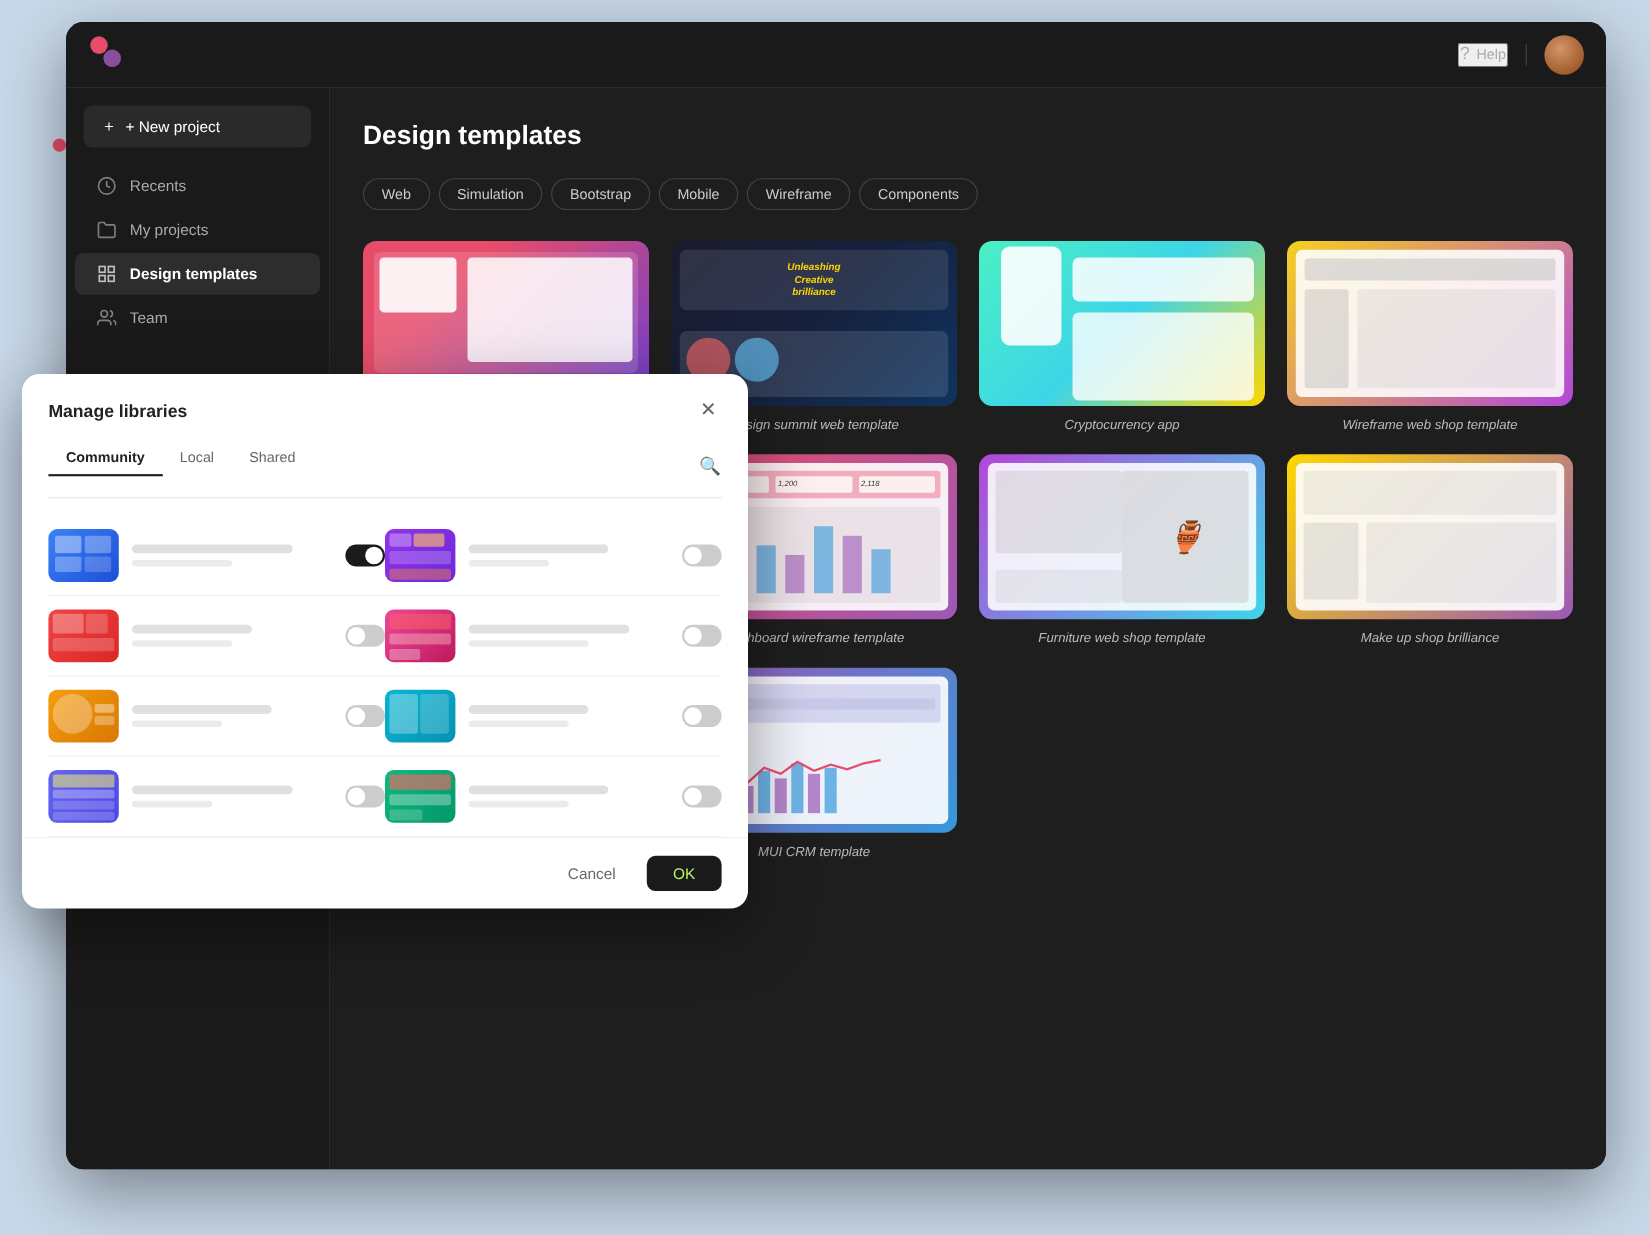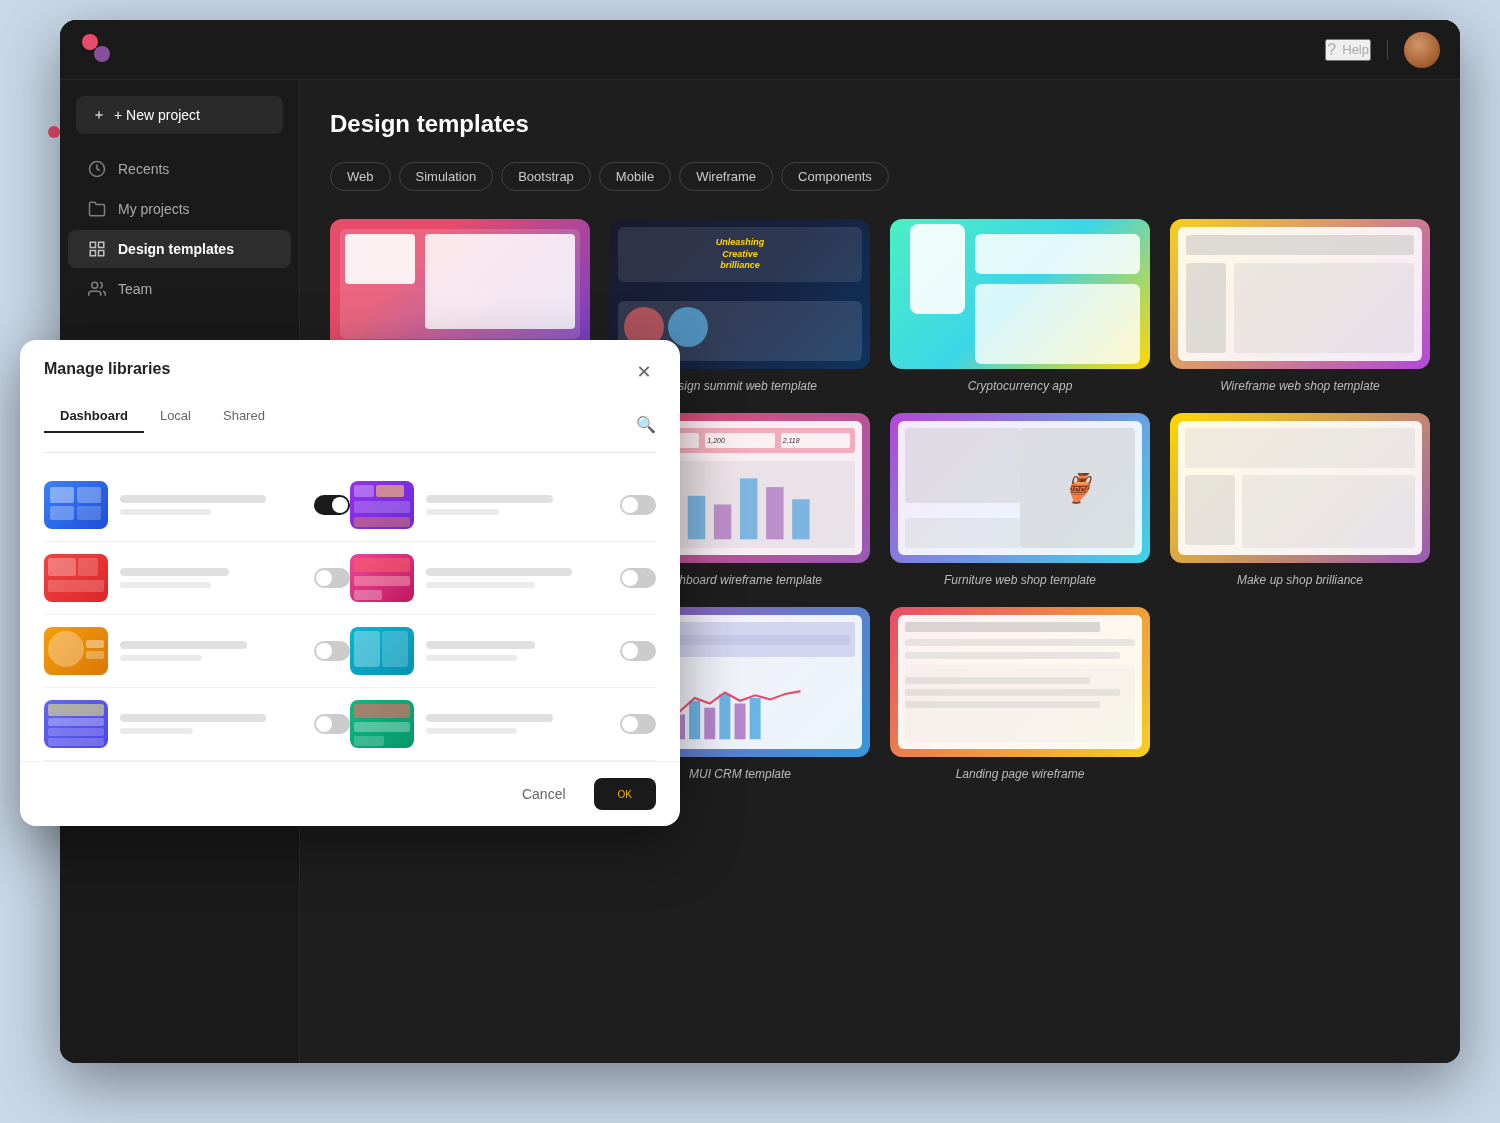--- a/index.html
+++ b/index.html
@@ -241,21 +241,21 @@
       border-radius: 16px;
       box-shadow: 0 20px 60px rgba(0,0,0,0.4);
       pointer-events: all;
       overflow: hidden;
     }
 
     .modal-header {
       padding: 20px 24px 0;
       display: flex;
       justify-content: space-between;
-      align-items: flex-start;
+      align-items: flex-end;
       margin-bottom: 16px;
     }
 
     .modal-title {
       font-size: 16px;
       font-weight: 600;
       color: #222;
     }
 
     .modal-close {
@@ -461,25 +461,25 @@
       background: transparent;
       border: none;
       color: #666;
       font-size: 14px;
       cursor: pointer;
       padding: 8px 16px;
     }
 
     .ok-btn {
       background: #1a1a1a;
-      color: #eab308;
+      color: #bef264;
       border: none;
       border-radius: 8px;
       padding: 8px 24px;
-      font-size: 10px;
+      font-size: 14px;
       cursor: pointer;
       font-weight: 500;
     }
 
     
     ::-webkit-scrollbar { width: 4px; }
     ::-webkit-scrollbar-track { background: transparent; }
     ::-webkit-scrollbar-thumb { background: #444; border-radius: 2px; }
 
     
@@ -717,51 +717,36 @@
                   <rect x="46" y="12" width="8" height="26" fill="rgba(155,89,182,0.7)"></rect>
                   <rect x="57" y="8" width="8" height="30" fill="rgba(52,152,219,0.7)"></rect>
                   <polyline points="6,18 17,8 28,12 39,4 50,10 61,6 72,9 83,5 94,3" fill="none" stroke="#e74c6a" stroke-width="1.5"></polyline>
                 </svg>
               </div>
             </div>
           </div>
           <p class="template-name">MUI CRM template</p>
         </div>
 
-        <div class="template-card">
-          <div class="template-thumb thumb-landing">
-            <div class="thumb-inner">
-              <div style="position:absolute;top:8px;left:8px;right:8px;bottom:8px;background:rgba(255,255,255,0.92);border-radius:6px;"></div>
-              <div style="position:absolute;top:15px;left:15px;right:50px;height:10px;background:rgba(180,180,180,0.5);border-radius:2px;"></div>
-              <div style="position:absolute;top:32px;left:15px;right:15px;height:7px;background:rgba(200,200,200,0.4);border-radius:2px;"></div>
-              <div style="position:absolute;top:45px;left:15px;right:30px;height:7px;background:rgba(200,200,200,0.4);border-radius:2px;"></div>
-              <div style="position:absolute;top:58px;left:15px;right:15px;bottom:15px;background:rgba(220,220,220,0.2);border-radius:3px;"></div>
-              <div style="position:absolute;top:70px;left:15px;right:60px;height:7px;background:rgba(200,200,200,0.4);border-radius:2px;"></div>
-              <div style="position:absolute;top:82px;left:15px;right:30px;height:7px;background:rgba(200,200,200,0.4);border-radius:2px;"></div>
-              <div style="position:absolute;top:94px;left:15px;right:50px;height:7px;background:rgba(200,200,200,0.4);border-radius:2px;"></div>
-            </div>
-          </div>
-          <p class="template-name">Landing page wireframe</p>
-        </div>
 
       </div>
     </div>
   </div>
 </div>
 
 <div class="modal">
   <div class="modal-header">
     <span class="modal-title">Manage libraries</span>
     <button class="modal-close">✕</button>
   </div>
 
 
   <div style="padding: 0 24px; display:flex; justify-content:space-between; align-items:center; margin-bottom:4px;">
     <div class="modal-tabs" style="padding:0;border-bottom:none;">
-      <div class="modal-tab active">Dashboard</div>
+      <div class="modal-tab active">Community</div>
       <div class="modal-tab">Local</div>
       <div class="modal-tab">Shared</div>
     </div>
     <button class="search-icon-btn">🔍</button>
   </div>
   <div style="height:1px;background:#e5e5e5;margin:0 24px 16px;"></div>
 
   <div class="library-list">
 
     <div class="library-item">

